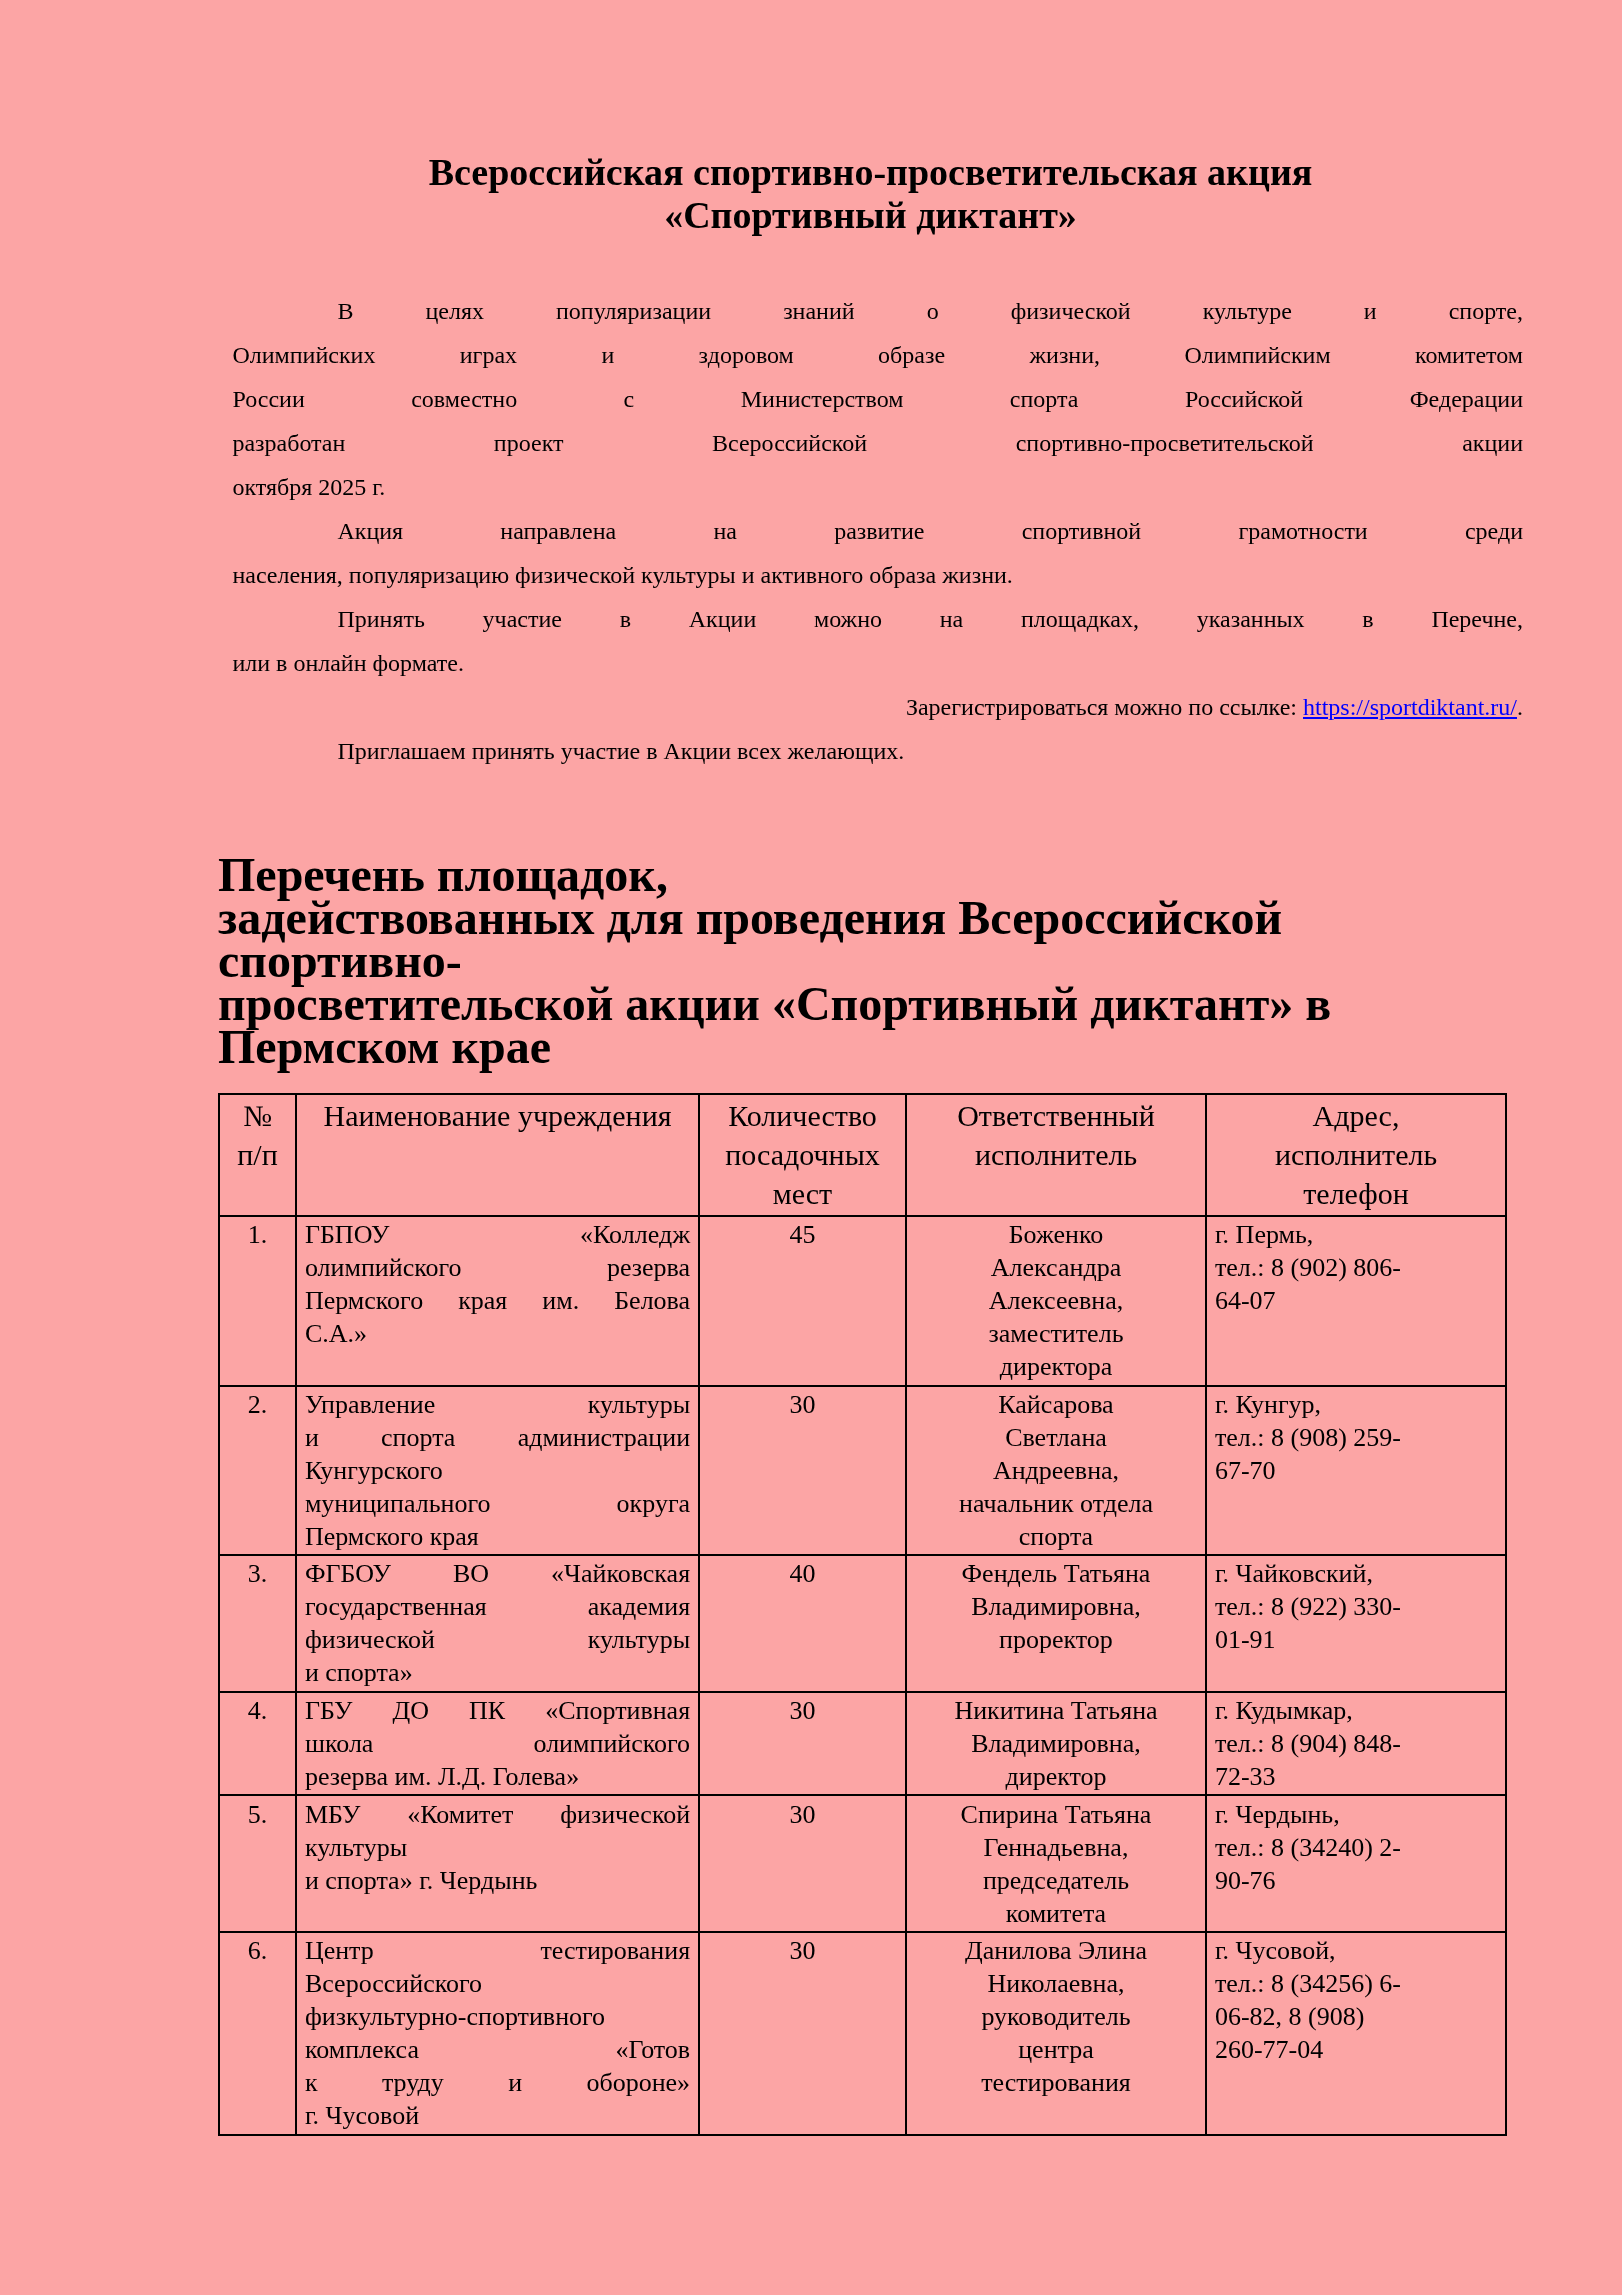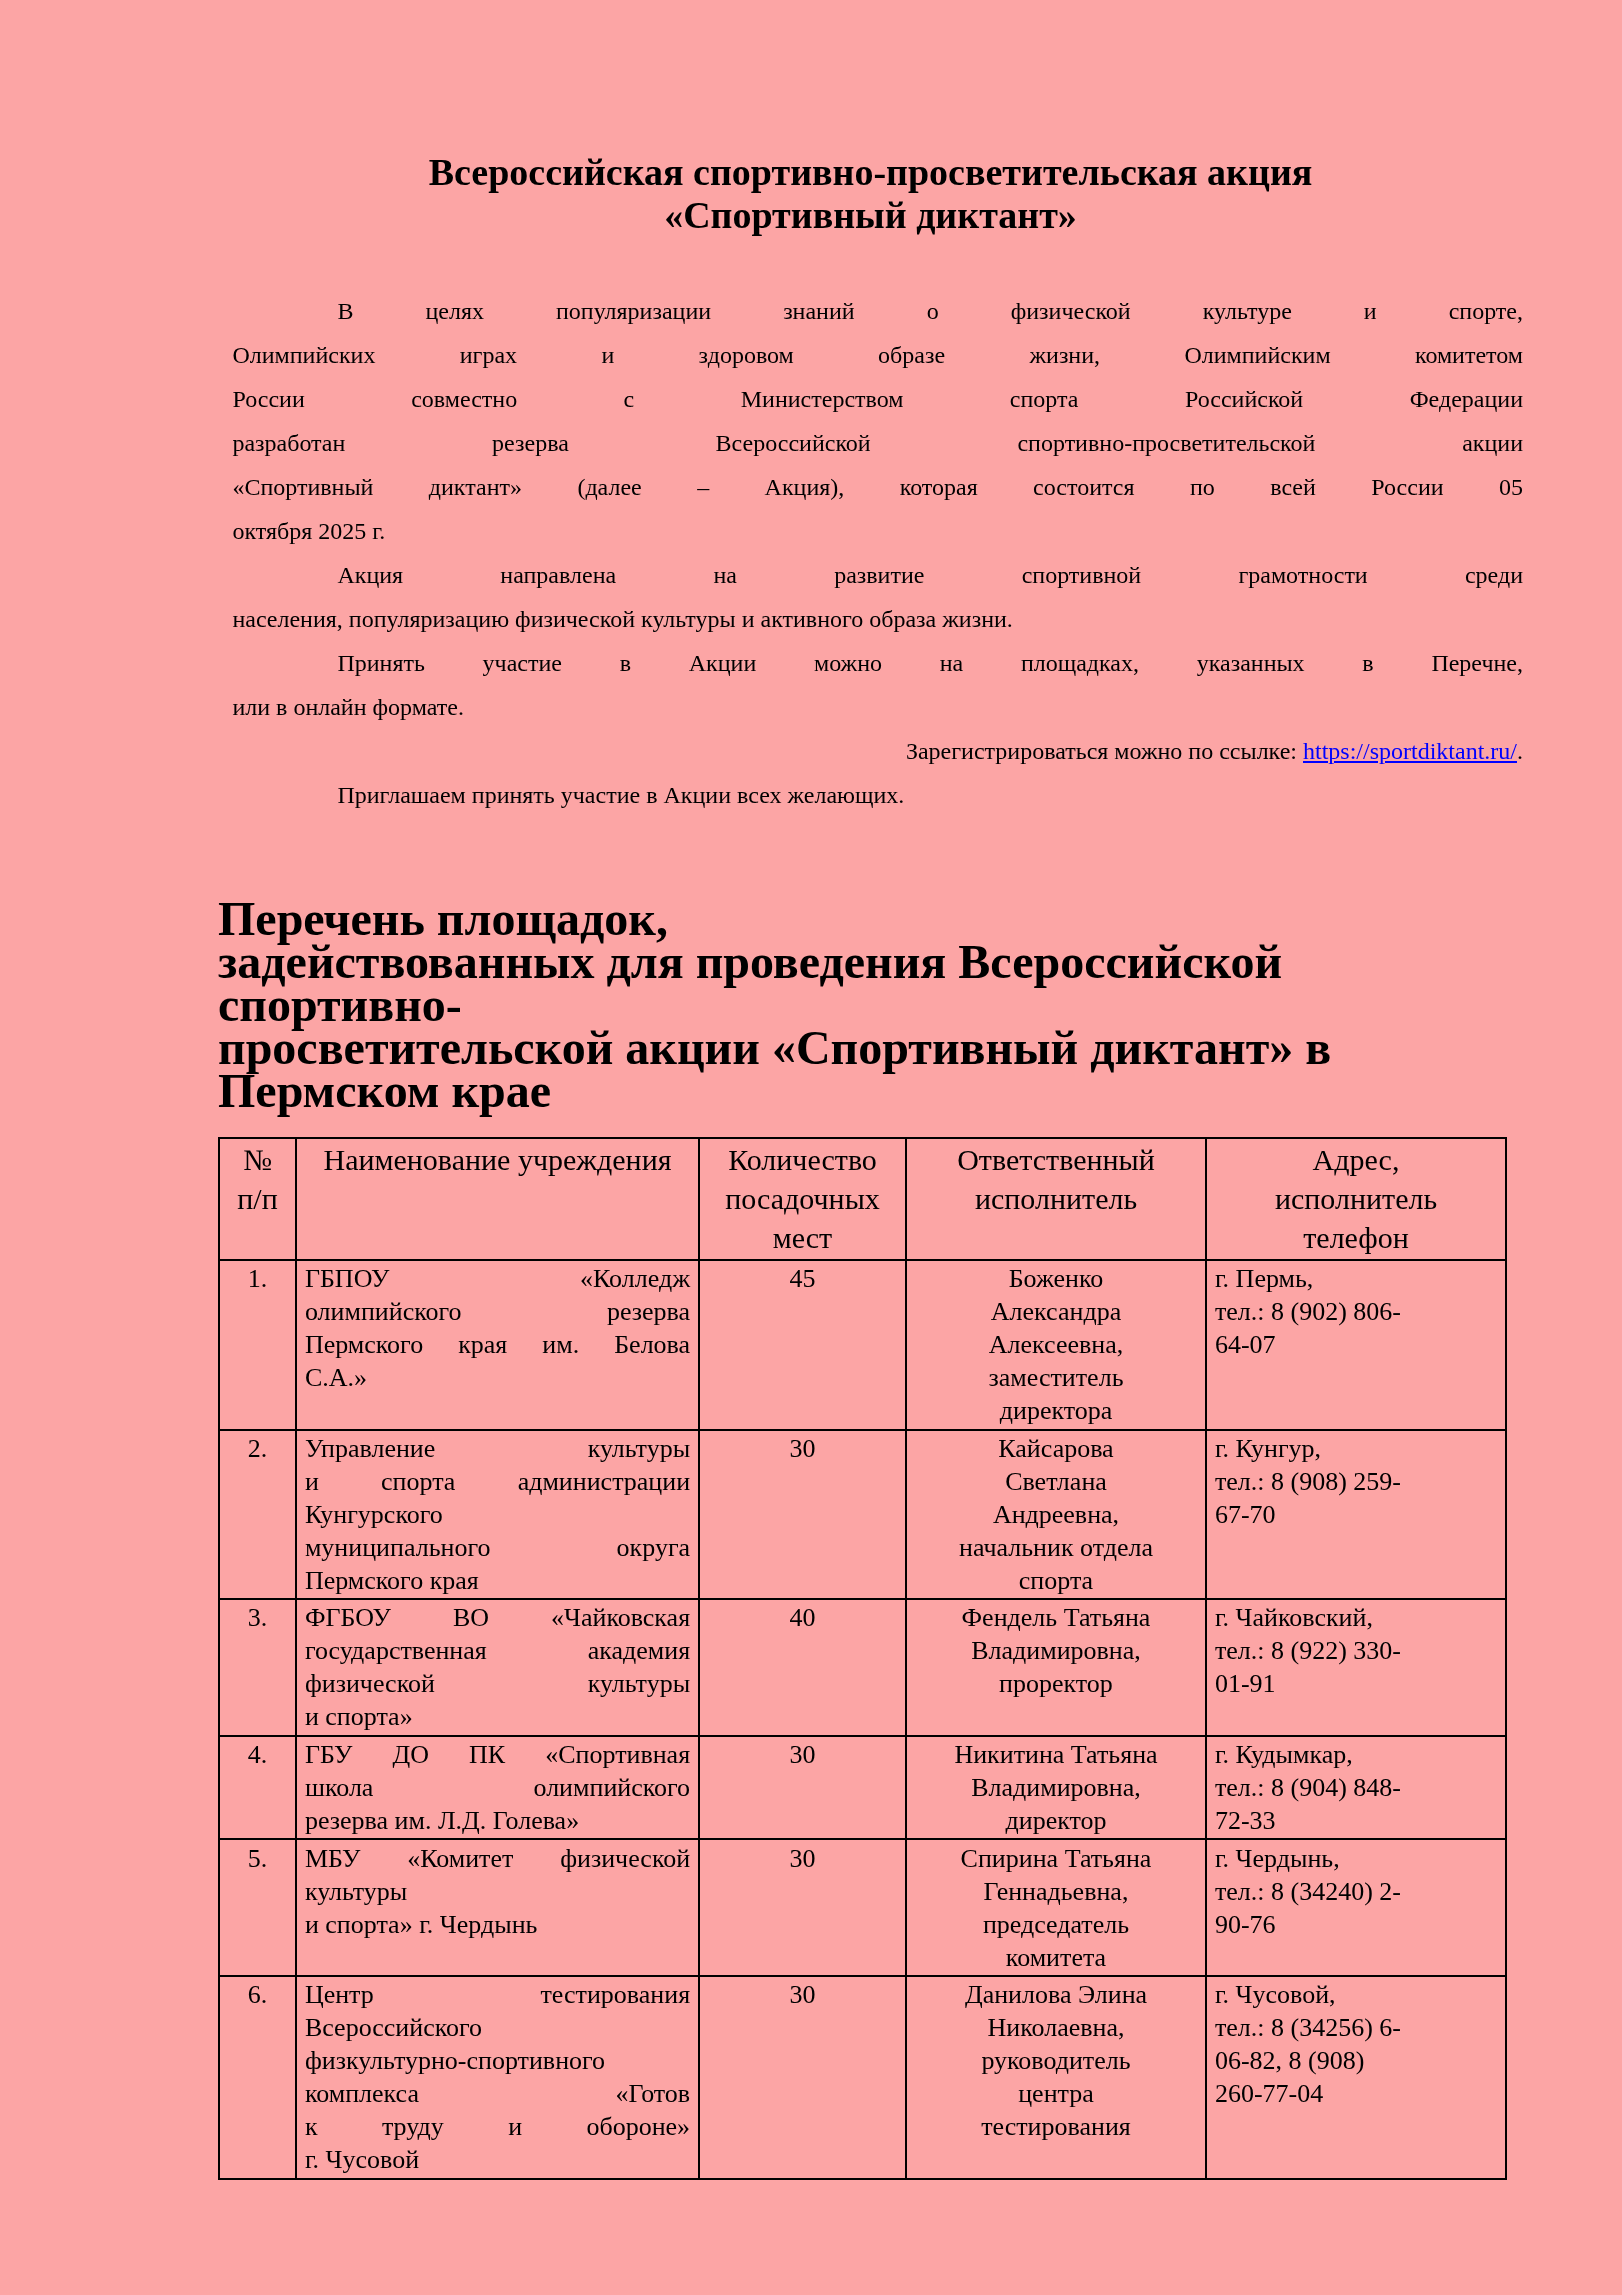--- a/index.html
+++ b/index.html
@@ -80,22 +80,21 @@
     <div>«Спортивный диктант»</div>
   </div>
 
   <div class="spacer-a"></div>
 
   <div class="body-text" id="paragraphs">
       <div class="paragraph">
         <div class="body-line indent">В целях популяризации знаний о физической культуре и спорте,</div>
         <div class="body-line">Олимпийских играх и здоровом образе жизни, Олимпийским комитетом</div>
         <div class="body-line">России совместно с Министерством спорта Российской Федерации</div>
-        <div class="body-line">разработан резерва Всероссийской спортивно-просветительской акции</div>
-        <div class="body-line">«Спортивный диктант» (далее – Акция), которая состоится по всей России 05</div>
+        <div class="body-line">разработан проект Всероссийской спортивно-просветительской акции</div>
         <div class="body-line">октября 2025 г.</div>
       </div>
       <div class="paragraph">
         <div class="body-line indent">Акция направлена на развитие спортивной грамотности среди</div>
         <div class="body-line">населения, популяризацию физической культуры и активного образа жизни.</div>
       </div>
       <div class="paragraph">
         <div class="body-line indent">Принять участие в Акции можно на площадках, указанных в Перечне,</div>
         <div class="body-line">или в онлайн формате.</div>
       </div>

